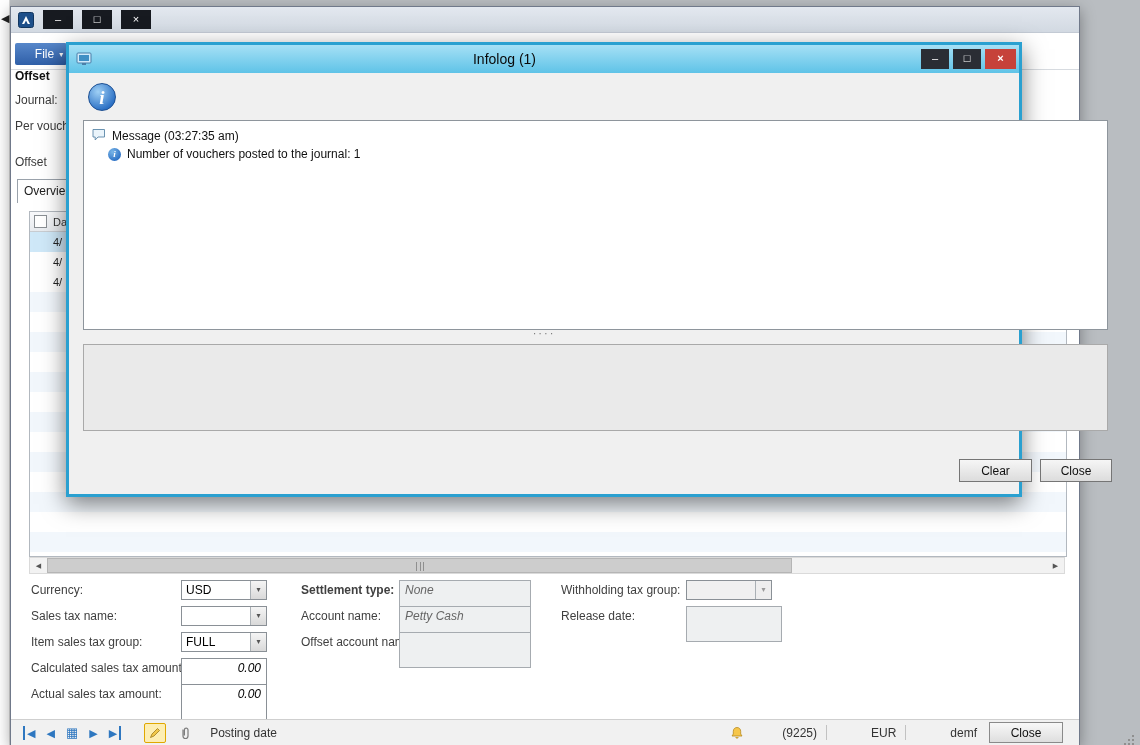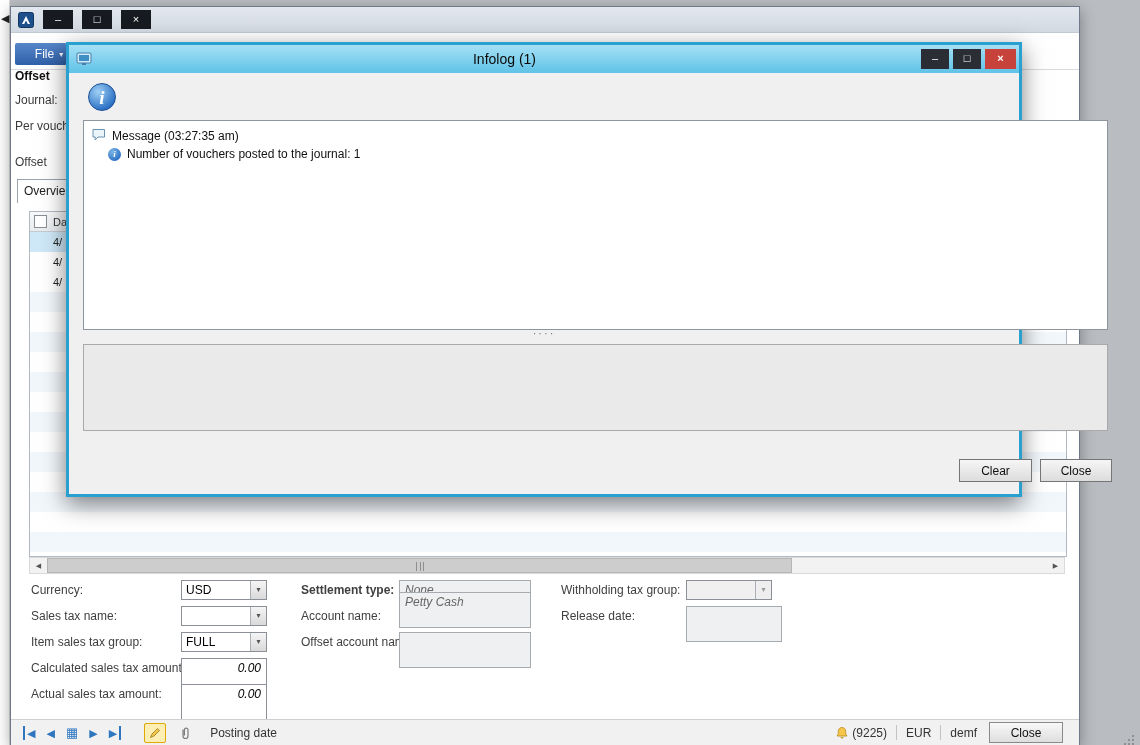--- a/index.html
+++ b/index.html
@@ -64,40 +64,40 @@
   .combo.disabled { background:#f0f0f0; }
   .combo.disabled .dd { background:#eeeeee; color:#9a9a9a; }
   .tbox { position:absolute; height:36px; border:1px solid #a6abb0; background:#eef0f1; color:#666;
           font-size:12px; padding:2px 5px; white-space:nowrap; overflow:hidden;font-style:italic; }
   .tbox.amount { background:#fff; border:1px solid #8a9096; color:#000; text-align:right; }
 
   #lbl-currency   { left:20px;  top:573px; } #cmb-currency   { left:170px; top:573px; width:86px; }
   #lbl-settlement { left:290px; top:573px;font-weight:bold; } #txt-settlement { left:388px; top:573px; width:132px; }
   #lbl-withhold   { left:550px; top:573px; } #cmb-withhold   { left:675px; top:573px; width:86px; }
   #lbl-salestax   { left:20px;  top:599px; } #cmb-salestax   { left:170px; top:599px; width:86px; }
-  #lbl-account    { left:290px; top:599px; } #txt-account    { left:388px; top:585px; width:132px; }
+  #lbl-account    { left:290px; top:599px; } #txt-account    { left:388px; top:599px; width:132px; }
   #lbl-release    { left:550px; top:599px; } #txt-release    { left:675px; top:599px; width:96px; }
   #lbl-itemtax    { left:20px;  top:625px; } #cmb-itemtax    { left:170px; top:625px; width:86px; }
   #lbl-offset     { left:290px; top:625px; } #txt-offset     { left:388px; top:625px; width:132px; }
   #lbl-calc       { left:20px;  top:651px; } #txt-calc       { left:170px; top:651px; width:86px; }
   #lbl-actual     { left:20px;  top:677px; } #txt-actual     { left:170px; top:677px; width:86px; }
 
   
   .statusbar { position:absolute; left:0; top:712px; width:100%; height:26px; background:#f1f1f1;
                border-top:1px solid #cfcfcf; display:flex; align-items:center; padding:0 16px 0 12px; }
   .nav { color:#2e77c0; font-size:11px; margin-right:11px; cursor:pointer; line-height:14px; }
   .nav.first { border-left:2px solid #2e77c0; padding-left:2px; }
   .nav.last  { border-right:2px solid #2e77c0; padding-right:2px; }
   .nav.gridv { font-size:13px; }
   .edit-box { margin-left:12px; width:22px; height:20px; background:#fdeeb3; border:1px solid #e0a800;
               border-radius:2px; display:flex; align-items:center; justify-content:center; cursor:pointer; }
   .attach { margin-left:12px; cursor:pointer; display:flex; align-items:center; }
   .posting { margin-left:18px; font-size:12px; color:#333; }
   .sb-right { margin-left:auto; display:flex; align-items:center; }
-  .sb-right .txt { font-size:12px; color:#333; cursor:pointer; }
+  .sb-right .txt { font-size:12px; color:#333; cursor:pointer;margin-left:35px; }
   .sep { width:1px; height:15px; background:#c2c2c2; margin:0 9px; }
   .bell { margin-right:3px; display:flex; align-items:center; cursor:pointer; }
   .sb-close { margin-left:12px; width:74px; height:21px; background:linear-gradient(#f8f8f8,#dedede);
               border:1px solid #8a8a8a; font-size:12px; color:#111; font-family:inherit; cursor:pointer; }
 
   
   .dialog { position:absolute; left:66px; top:42px; width:956px; height:455px; z-index:10;
             border:3px solid #2aa0d0; background:#f0f0f0; box-shadow:0 7px 22px rgba(0,0,0,.5); }
   .dlg-titlebar { height:28px; background:linear-gradient(#a6e0f5,#5fc3e7); display:flex; align-items:center; }
   .dlg-icon { margin-left:7px; display:flex; align-items:center; }

